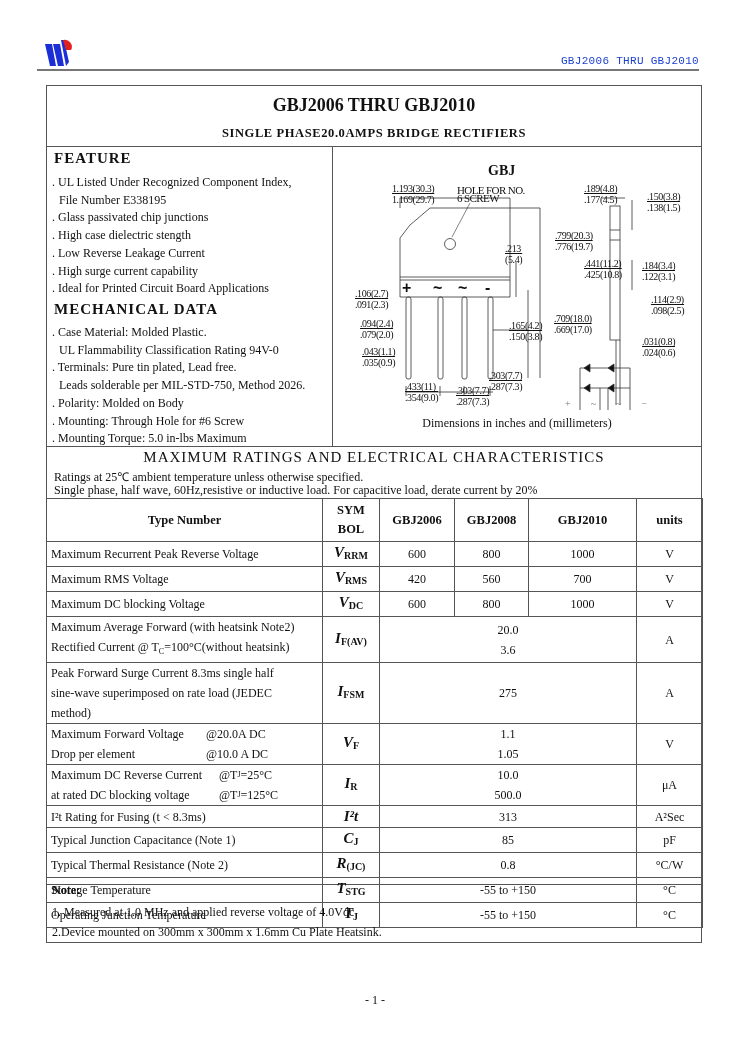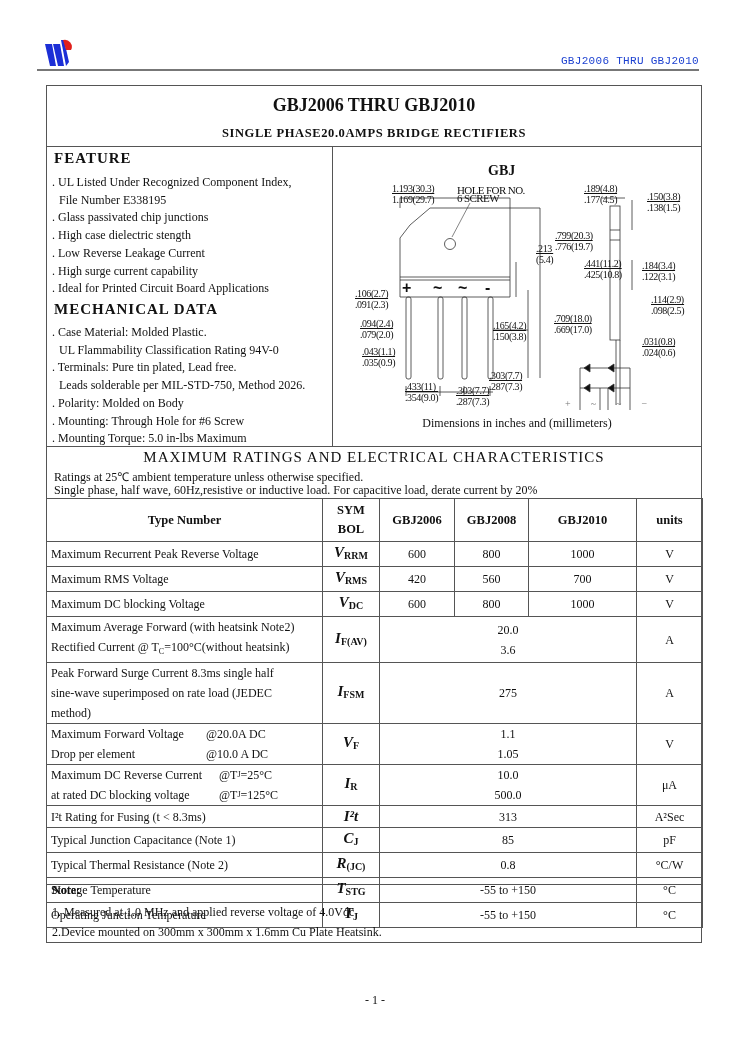--- a/index.html
+++ b/index.html
@@ -132,21 +132,21 @@
   </g>
 </svg>
 <div class="dim" style="left:457px;top:186px;font-size:11px;letter-spacing:-0.6px;line-height:8px;text-align:left;">
     <div>HOLE FOR NO.</div>
     <div>6 SCREW</div>
   </div>
 <div class="dim" style="left:392px;top:183px;">
     <div>1.193(30.3)</div>
     <div class="u">1.169(29.7)</div>
   </div>
-<div class="dim" style="left:536px;top:243px;">
+<div class="dim" style="left:505px;top:243px;">
     <div>.213</div>
     <div class="u">(5.4)</div>
   </div>
 <div class="dim" style="left:555px;top:230px;">
     <div>.799(20.3)</div>
     <div class="u">.776(19.7)</div>
   </div>
 <div class="dim" style="left:355px;top:288px;">
     <div>.106(2.7)</div>
     <div class="u">.091(2.3)</div>
@@ -164,21 +164,21 @@
     <div class="u">.354(9.0)</div>
   </div>
 <div class="dim" style="left:456px;top:385px;">
     <div>.303(7.7)</div>
     <div class="u">.287(7.3)</div>
   </div>
 <div class="dim" style="left:489px;top:370px;">
     <div>.303(7.7)</div>
     <div class="u">.287(7.3)</div>
   </div>
-<div class="dim" style="left:493px;top:320px;">
+<div class="dim" style="left:493px;top:320px;padding-left:16px;">
     <div>.165(4.2)</div>
     <div class="u">.150(3.8)</div>
   </div>
 <div class="dim" style="left:554px;top:313px;">
     <div>.709(18.0)</div>
     <div class="u">.669(17.0)</div>
   </div>
 <div class="dim" style="left:584px;top:183px;">
     <div>.189(4.8)</div>
     <div class="u">.177(4.5)</div>

